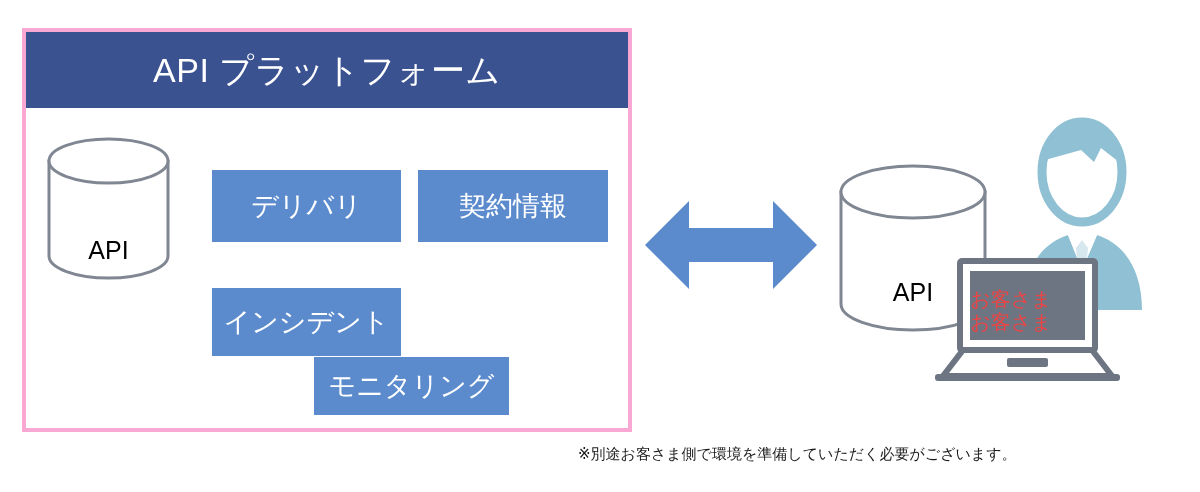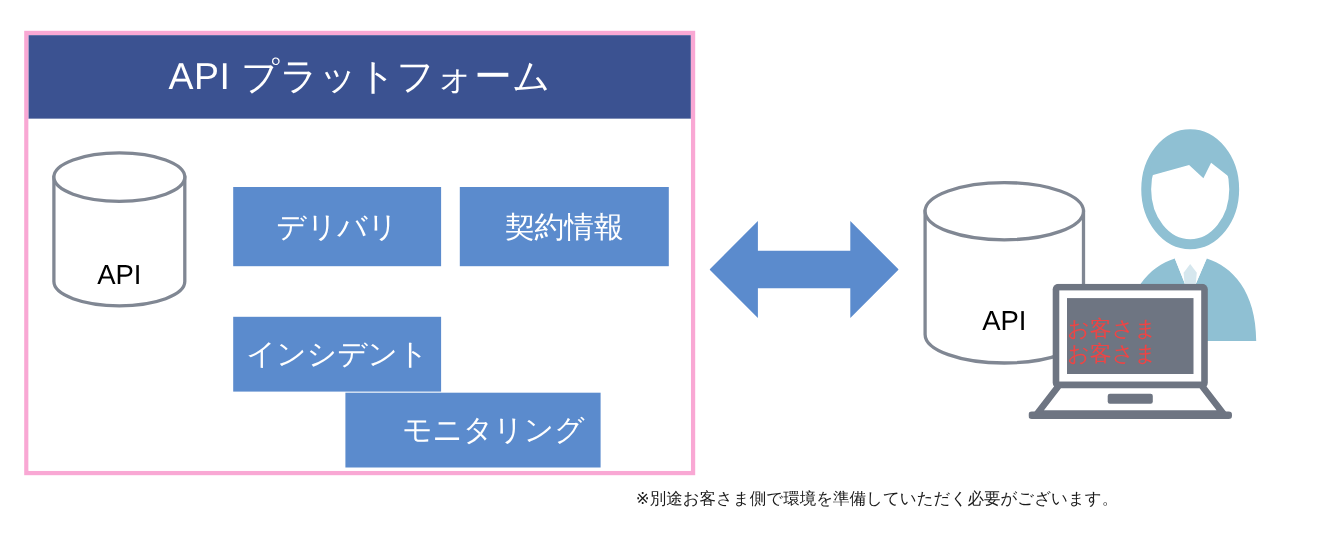--- a/index.html
+++ b/index.html
@@ -168,21 +168,21 @@
 
     <div class="feature-box" style="left:392px; top:62px; width:190px; height:72px;">
       <span>契約情報</span>
     </div>
 
     <div class="feature-box" style="left:186px; top:156px; width:189px; height:68px;margin-top:24px;">
       <span>インシデント</span>
     </div>
 
 
-    <div class="feature-box" style="left:288px; top:249px; width:195px; height:68px;padding-left:37px;">
+    <div class="feature-box" style="left:288px; top:249px; width:195px; height:58px;">
       <span>モニタリング</span>
     </div>
 
   </div>
 </div>
 
 <div id="double-arrow">
   <svg width="172" height="98" viewBox="0 0 172 98">
     <polygon points="0,49 44,5 44,32 128,32 128,5 172,49 128,93 128,66 44,66 44,93" fill="#5B8BCD"></polygon>
   </svg>

